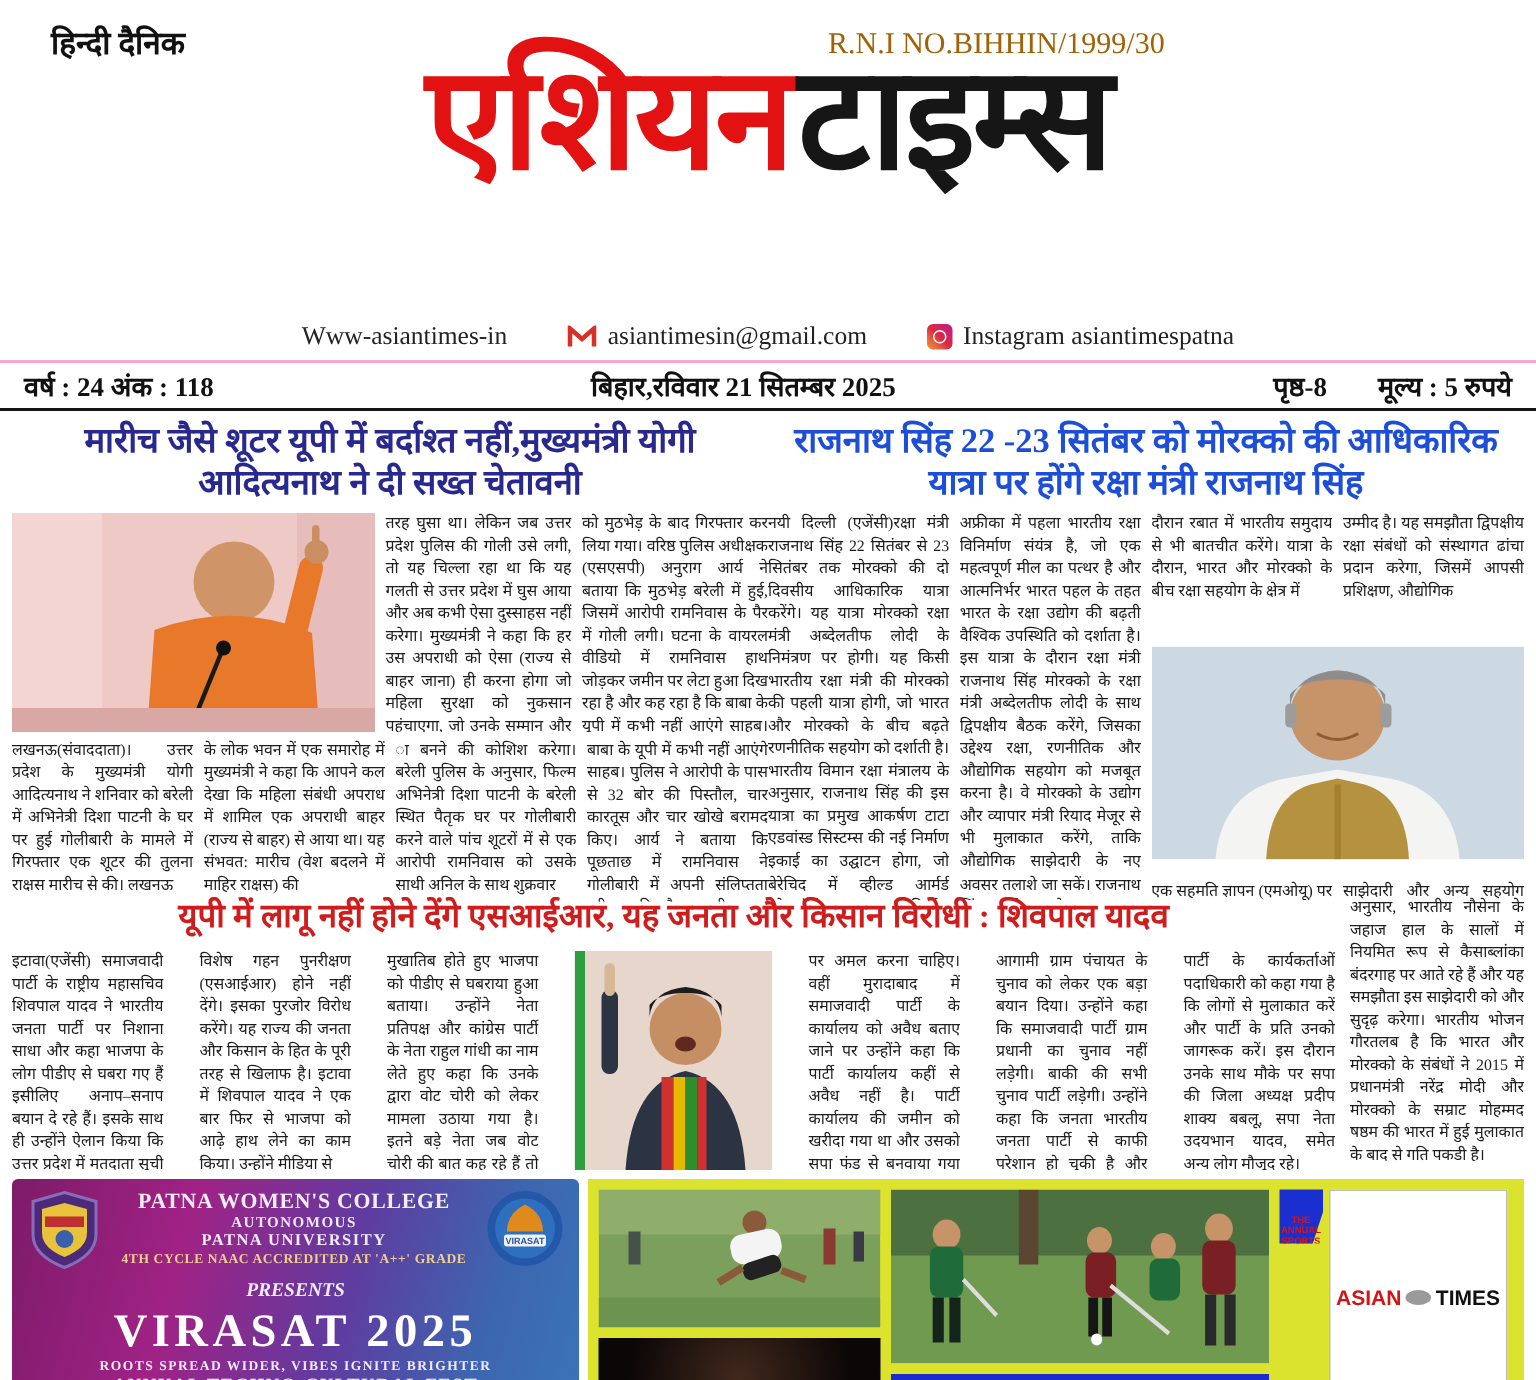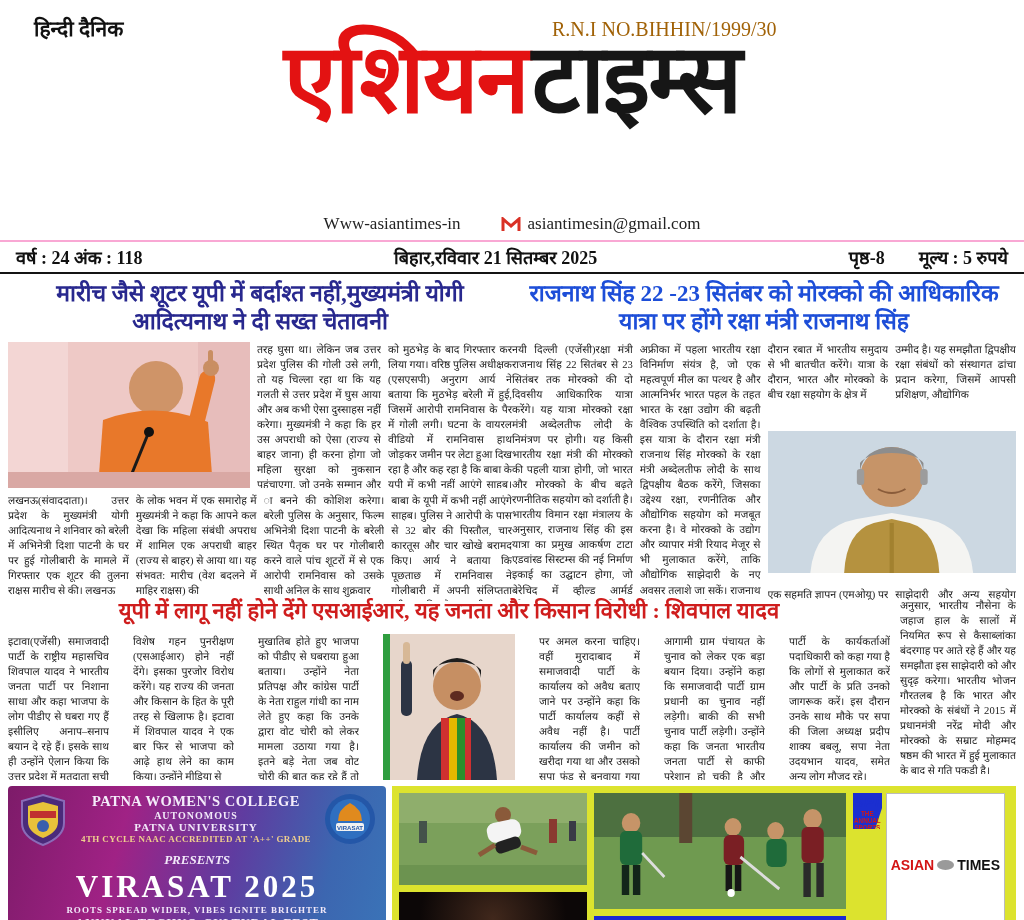--- a/index.html
+++ b/index.html
@@ -122,20 +122,24 @@
       </span>
       <span class="c-item">
         <span>
           <svg width="20" height="15" viewBox="0 0 20 15">
               <rect x="0" y="0" width="20" height="15" fill="#fff"></rect>
               <path d="M2 14 V2 L10 9 L18 2 V14" fill="none" stroke="#d93025" stroke-width="3"></path>
             </svg>
         </span>
         <span>asiantimesin@gmail.com</span>
       </span>
+      <span class="c-item">
+        <span class="insta-icon"></span>
+        <span>Instagram asiantimespatna</span>
+      </span>
     </div>
   </div>
 
   <div class="datebar">
     <span>वर्ष : 24 अंक : 118</span>
     <span>बिहार,रविवार 21 सितम्बर 2025</span>
     <span class="right">
       <span>पृष्ठ-8</span>
       <span>मूल्य : 5 रुपये</span>
     </span>

